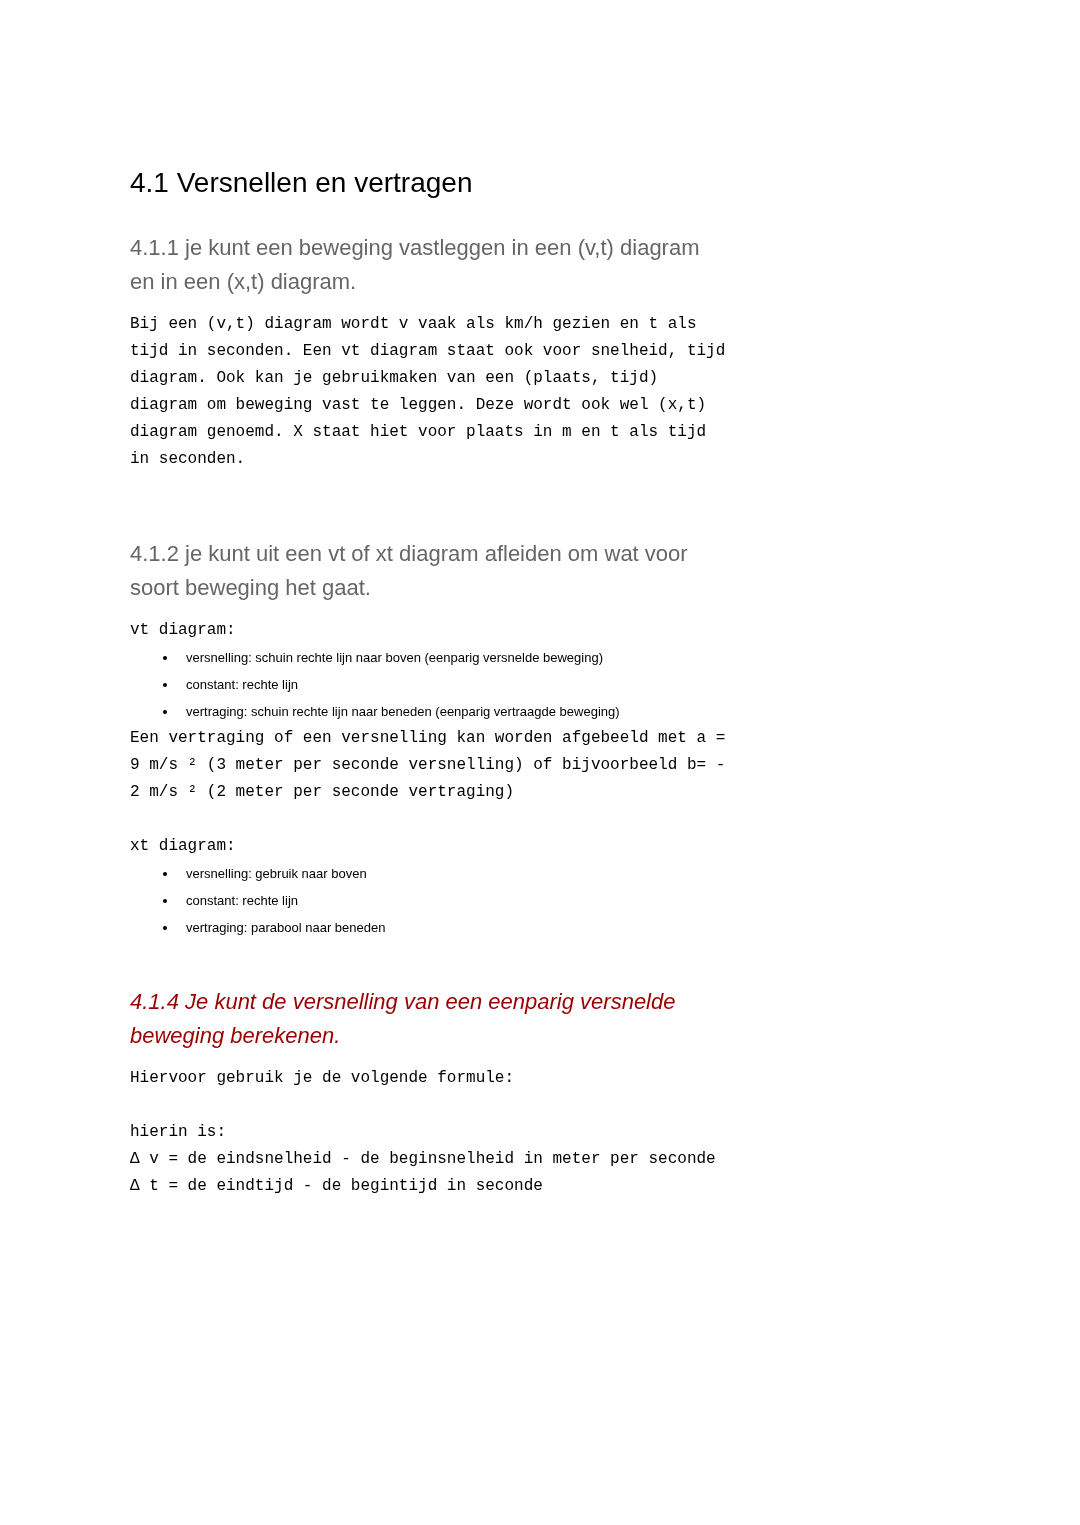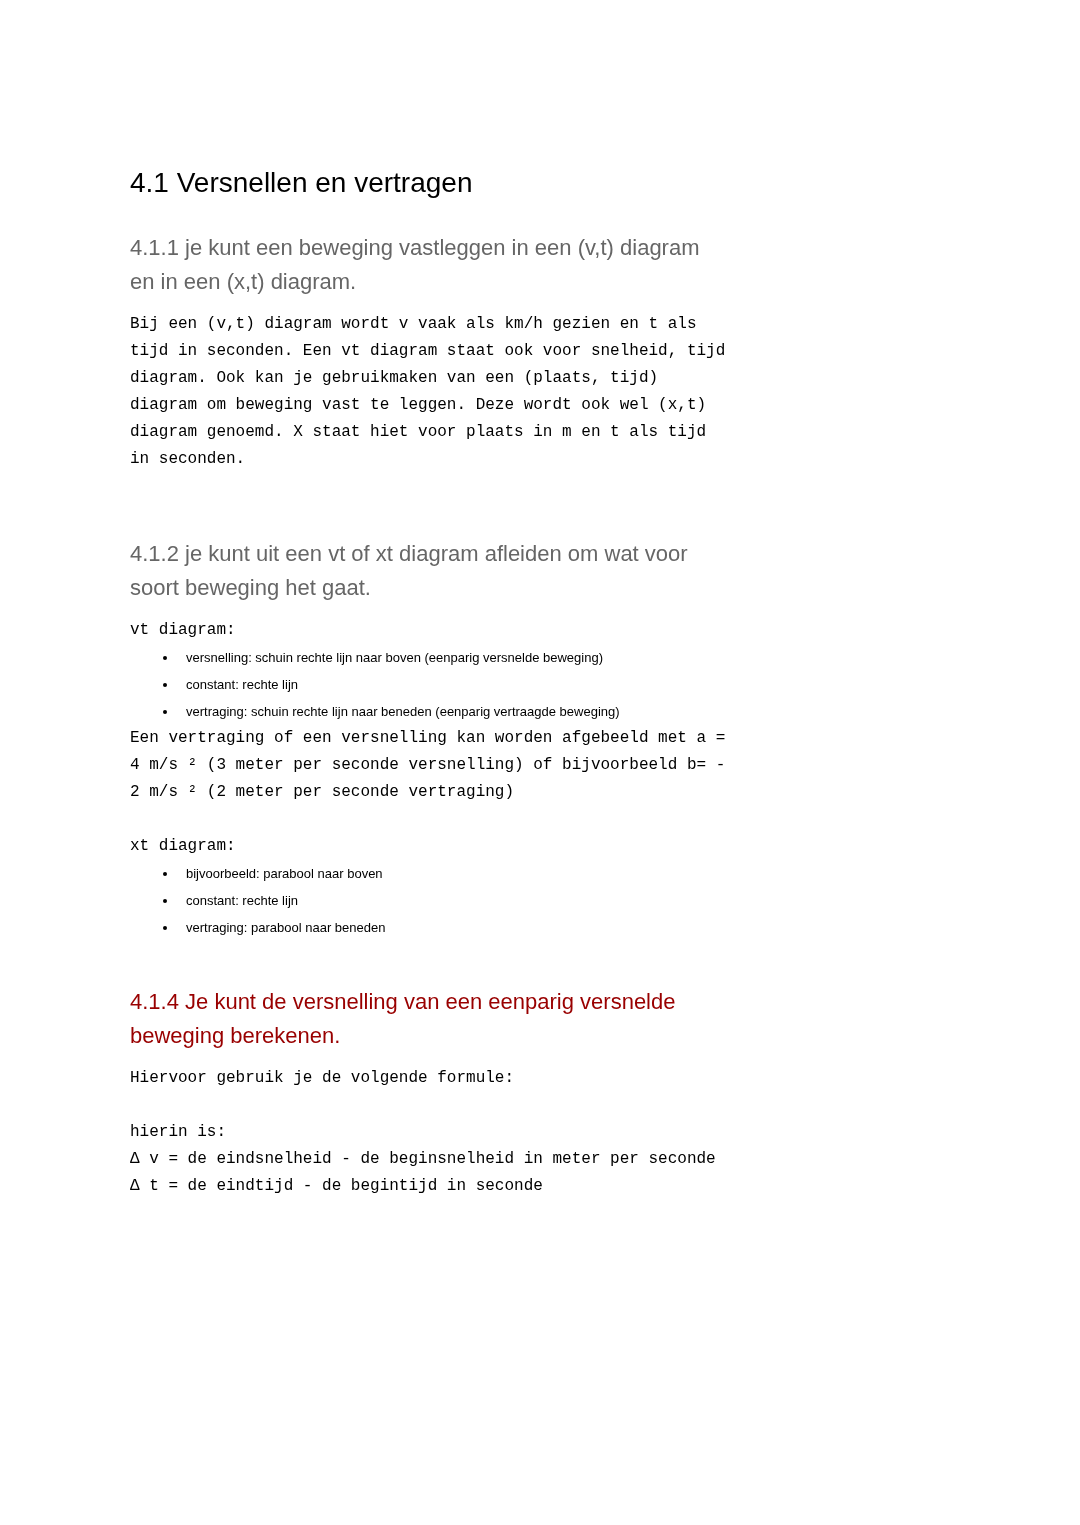--- a/index.html
+++ b/index.html
@@ -23,21 +23,21 @@
     margin-bottom: 30px;
   }
   .h2 {
     font-size: 22px;
     font-weight: 400;
     color: #666666;
     line-height: 34px;
     margin-bottom: 12px;
     max-width: 820px;
   }
-  .h2.red { color: #990000; }
+  .h2.red { color: #990000; font-style: italic; }
   .mt-section { margin-top: 64px; }
   .mt-heading { margin-top: 44px; }
   .body-text {
     font-size: 16px;
     line-height: 27px;
     color: #000000;
     max-width: 820px;
     font-family: Liberation Mono, monospace;
   }
   .mt-blank { margin-top: 27px; }
@@ -68,26 +68,26 @@
     <h2 class="h2 mt-section">4.1.2 je kunt uit een vt of xt diagram afleiden om wat voor soort beweging het gaat.</h2>
 
     <p class="body-text">vt diagram:</p>
 
     <ul class="bullets">
       <li>versnelling: schuin rechte lijn naar boven (eenparig versnelde beweging)</li>
       <li>constant: rechte lijn</li>
       <li>vertraging: schuin rechte lijn naar beneden (eenparig vertraagde beweging)</li>
     </ul>
 
-    <p class="body-text">Een vertraging of een versnelling kan worden afgebeeld met a = 4 m/s ² (3 meter per seconde versnelling) of bijvoorbeeld b= - 2 m/s  ² (2 meter per seconde vertraging)</p>
+    <p class="body-text">Een vertraging of een versnelling kan worden afgebeeld met a = 9 m/s ² (3 meter per seconde versnelling) of bijvoorbeeld b= - 2 m/s  ² (2 meter per seconde vertraging)</p>
 
     <p class="body-text mt-blank">xt diagram:</p>
 
     <ul class="bullets">
-      <li>bijvoorbeeld: parabool naar boven</li>
+      <li>versnelling: gebruik naar boven</li>
       <li>constant: rechte lijn</li>
       <li>vertraging: parabool naar beneden</li>
     </ul>
   </section>
 
   <section>
     <h2 class="h2 red mt-heading">4.1.4 Je kunt de versnelling van een eenparig versnelde beweging berekenen.</h2>
 
     <p class="body-text">Hiervoor gebruik je de volgende formule:</p>
 

